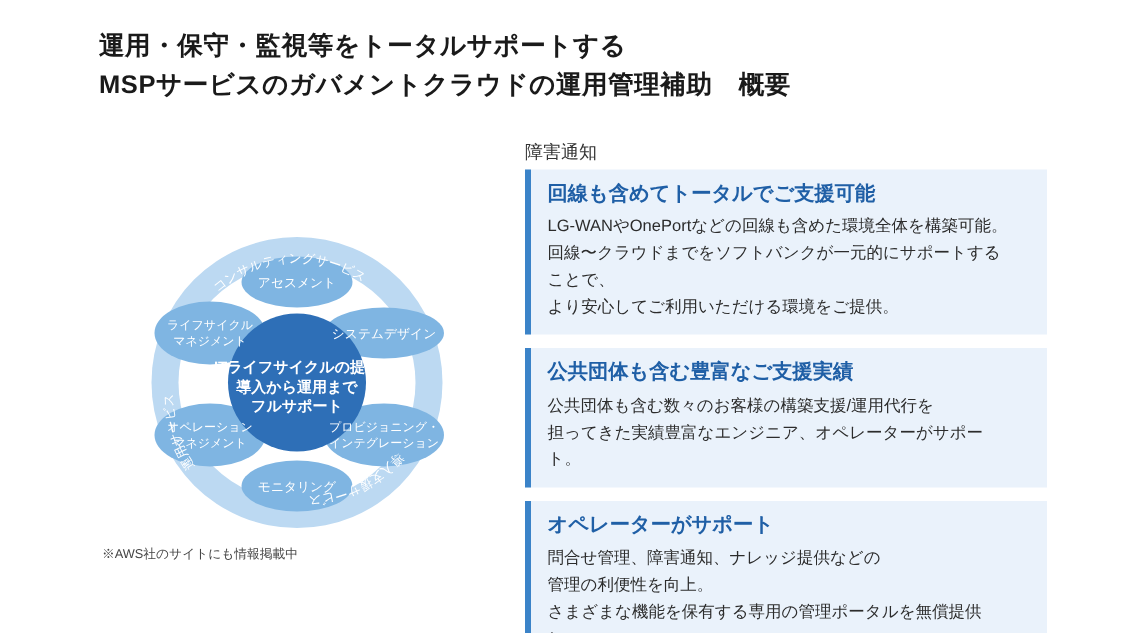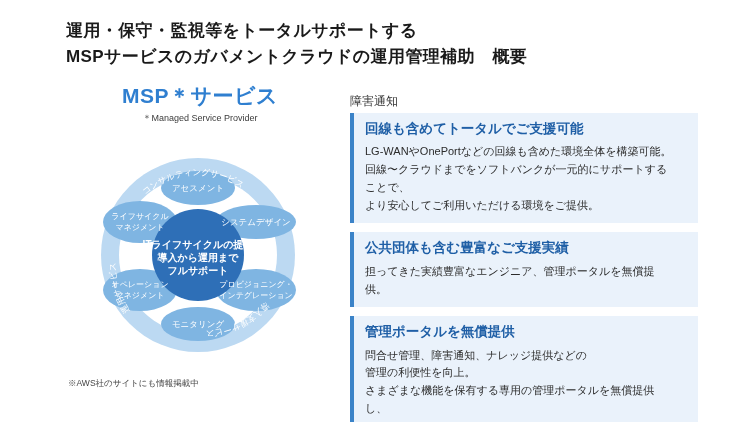--- a/index.html
+++ b/index.html
@@ -67,21 +67,21 @@
     width: 280px;
     height: 230px;
   }
   .diagram-wrap svg {
     display: block;
   }
 
   .note {
     position: absolute;
     left: 68px;
-    top: 378px;
+    top: 364px;
     font-size: 8.5px;
     color: #444;
   }
 
   
   .point-label {
     position: absolute;
     left: 350px;
     top: 93px;
     font-size: 12px;
@@ -116,24 +116,20 @@
 </head>
 <body>
 
 <div id="page">
 
   <div class="title-block">
     <div class="title-line">運用・保守・監視等をトータルサポートする</div>
     <div class="title-line">MSPサービスのガバメントクラウドの運用管理補助　概要</div>
   </div>
 
-  <div class="left-col">
-    <div class="msp-heading">MSP＊サービス</div>
-    <div class="msp-sub">＊Managed Service Provider</div>
-  </div>
 
   <div class="diagram-wrap">
     <svg width="280" height="230" viewBox="0 0 280 230">
       <defs>
         <path id="arcTop" d="M 60,115 A 80,80 0 0 1 220,115" fill="none"></path>
         <path id="arcRight" d="M 210,158 A 80,80 0 0 1 105,180" fill="none"></path>
         <path id="arcLeft" d="M 75,175 A 80,80 0 0 1 63,95" fill="none"></path>
       </defs>
 
       <circle cx="140" cy="115" r="97" fill="#bcd9f2"></circle>
@@ -187,26 +183,27 @@
       <div class="card-body">
         <div>LG-WANやOnePortなどの回線も含めた環境全体を構築可能。</div>
         <div>回線〜クラウドまでをソフトバンクが一元的にサポートすることで、</div>
         <div>より安心してご利用いただける環境をご提供。</div>
       </div>
     </div>
 
     <div class="card">
       <div class="card-title">公共団体も含む豊富なご支援実績</div>
       <div class="card-body">
-        <div>担ってきた実績豊富なエンジニア、管理ポータルを無償提供。</div>
+        <div>公共団体も含む数々のお客様の構築支援/運用代行を</div>
+        <div>担ってきた実績豊富なエンジニア、オペレーターがサポート。</div>
       </div>
     </div>
 
     <div class="card">
-      <div class="card-title">管理ポータルを無償提供</div>
+      <div class="card-title">オペレーターがサポート</div>
       <div class="card-body">
         <div>問合せ管理、障害通知、ナレッジ提供などの</div>
         <div>管理の利便性を向上。</div>
         <div>さまざまな機能を保有する専用の管理ポータルを無償提供し、</div>
       </div>
     </div>
 
   </div>
 
 </div>

